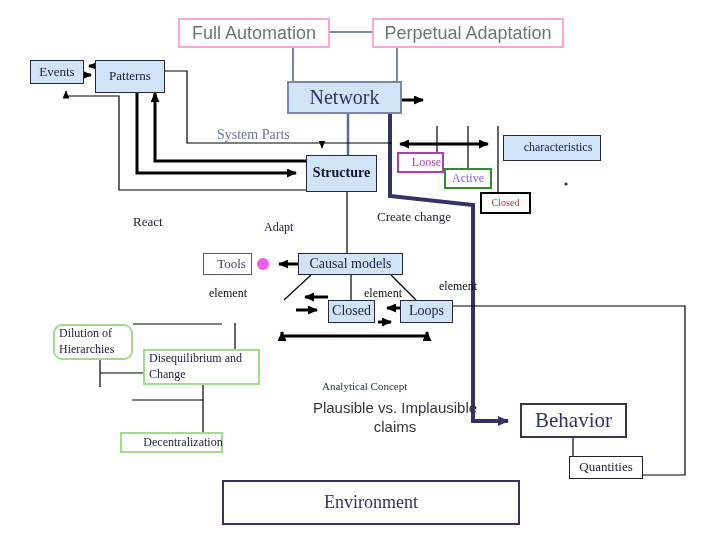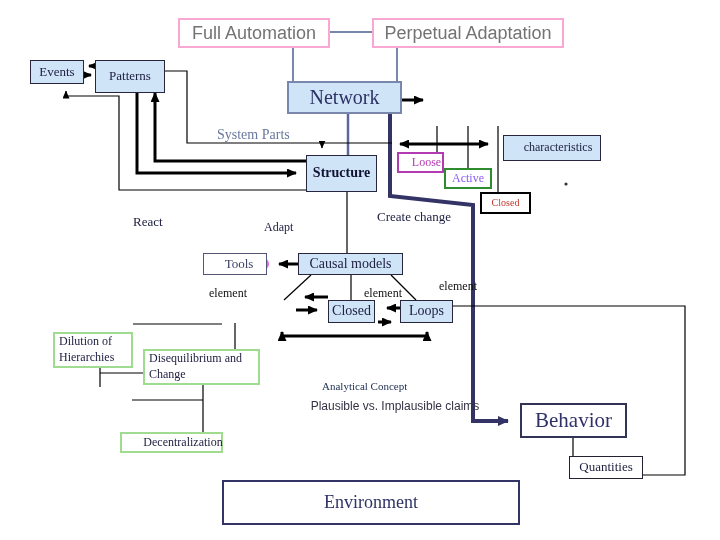--- a/index.html
+++ b/index.html
@@ -99,38 +99,38 @@
 
   <div class="node bignet" style="left:287px;top:81px;width:115px;height:33px;">Network</div>
   <div class="node blue serif12" style="left:503px;top:135px;width:98px;height:26px;">characteristics</div>
 
   <div class="node blue" style="left:306px;top:155px;width:71px;height:37px;font-size:14px;font-weight:bold;color:#111133;">Structure</div>
 
   <div class="node outline-pink" style="left:397px;top:152px;width:47px;height:21px;padding-left:12px;">Loose</div>
   <div class="node outline-green" style="left:444px;top:168px;width:48px;height:21px;">Active</div>
   <div class="node outline-red" style="left:480px;top:192px;width:51px;height:22px;">Closed</div>
 
-  <div class="node serif13" style="left:203px;top:253px;width:64px;height:22px;border:1px solid #555577;color:#3a3f66;padding-left:8px;">Tools</div>
+  <div class="node serif13" style="left:203px;top:253px;width:49px;height:22px;border:1px solid #555577;color:#3a3f66;padding-left:8px;">Tools</div>
   <div class="node blue" style="left:298px;top:253px;width:105px;height:22px;font-size:14px;">Causal models</div>
 
   <div class="node blue" style="left:328px;top:300px;width:47px;height:23px;font-size:14px;">Closed</div>
   <div class="node blue" style="left:400px;top:300px;width:53px;height:23px;font-size:14px;">Loops</div>
 
-  <div class="node greenbox" style="left:53px;top:332px;width:80px;height:36px;">Dilution of Hierarchies</div>
+  <div class="node greenbox" style="left:53px;top:324px;width:80px;height:36px;border-radius:9px;">Dilution of Hierarchies</div>
   <div class="node greenbox" style="left:143px;top:349px;width:117px;height:36px;">Disequilibrium and Change</div>
   <div class="node greenbox" style="left:120px;top:432px;width:103px;height:21px;justify-content:center;text-align:center;padding-left:27px;">Decentralization</div>
 
   <div class="node navy-big" style="left:520px;top:403px;width:107px;height:35px;border:2px solid #333355;font-size:21px;">Behavior</div>
   <div class="node serif13" style="left:569px;top:456px;width:74px;height:23px;border:1px solid #222233;">Quantities</div>
   <div class="node navy-big" style="left:222px;top:480px;width:298px;height:45px;border:2px solid #333366;font-size:18px;">Environment</div>
 
   <div class="lbl" style="left:217px;top:127px;font-size:14px;color:#68789e;">System Parts</div>
   <div class="lbl serif13" style="left:133px;top:214px;">React</div>
   <div class="lbl serif12" style="left:252px;top:220px;">Adapt</div>
   <div class="lbl serif13" style="left:377px;top:209px;">Create change</div>
   <div class="lbl serif12" style="left:197px;top:286px;color:#111;">element</div>
   <div class="lbl serif12" style="left:352px;top:286px;color:#111;">element</div>
   <div class="lbl serif12" style="left:427px;top:279px;color:#111;">element</div>
   <div class="lbl" style="left:322px;top:380px;font-size:11px;color:#223355;">Analytical Concept</div>
   <div class="lbl" style="left:300px;top:399px;width:190px;white-space:normal;text-align:center;
-       font-family:'Liberation Sans',sans-serif;font-size:12px;color:#333344;line-height:1.25;">Plausible vs. Implausible claims</div>
+       font-family:'Liberation Sans',sans-serif;font-size:15px;color:#333344;line-height:1.25;">Plausible vs. Implausible claims</div>
 
 </div>
 
 </body></html>

